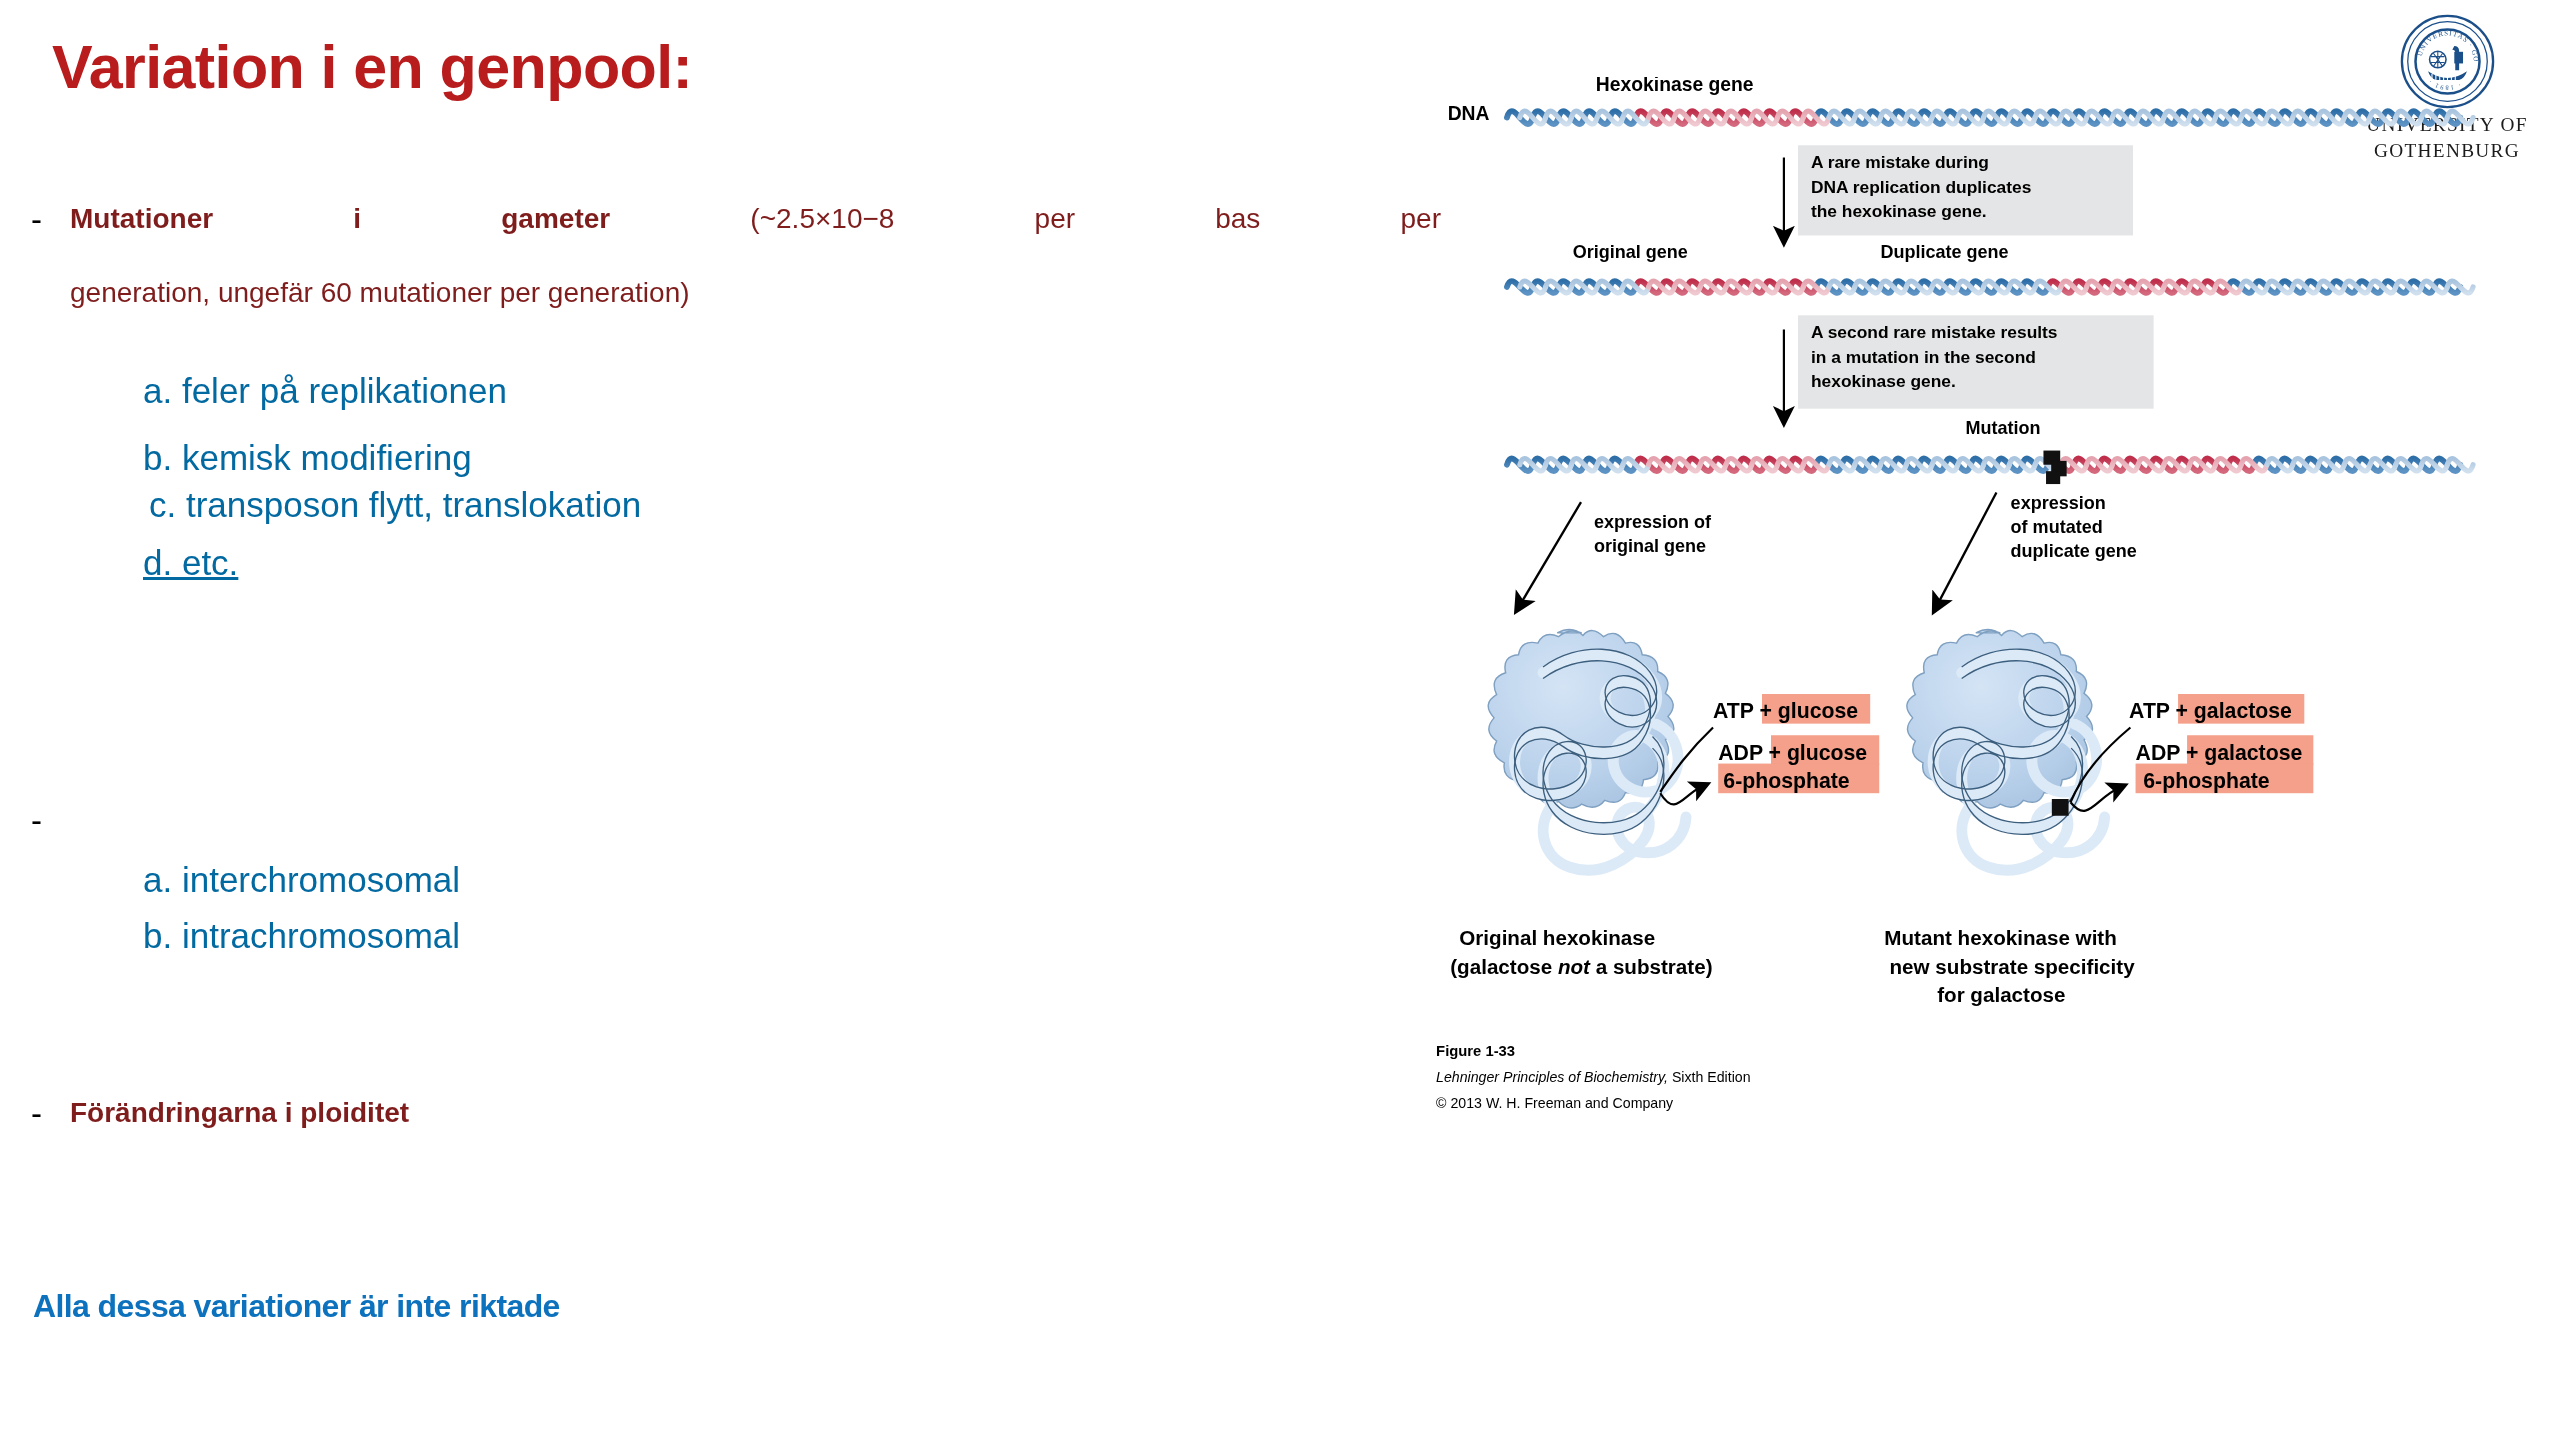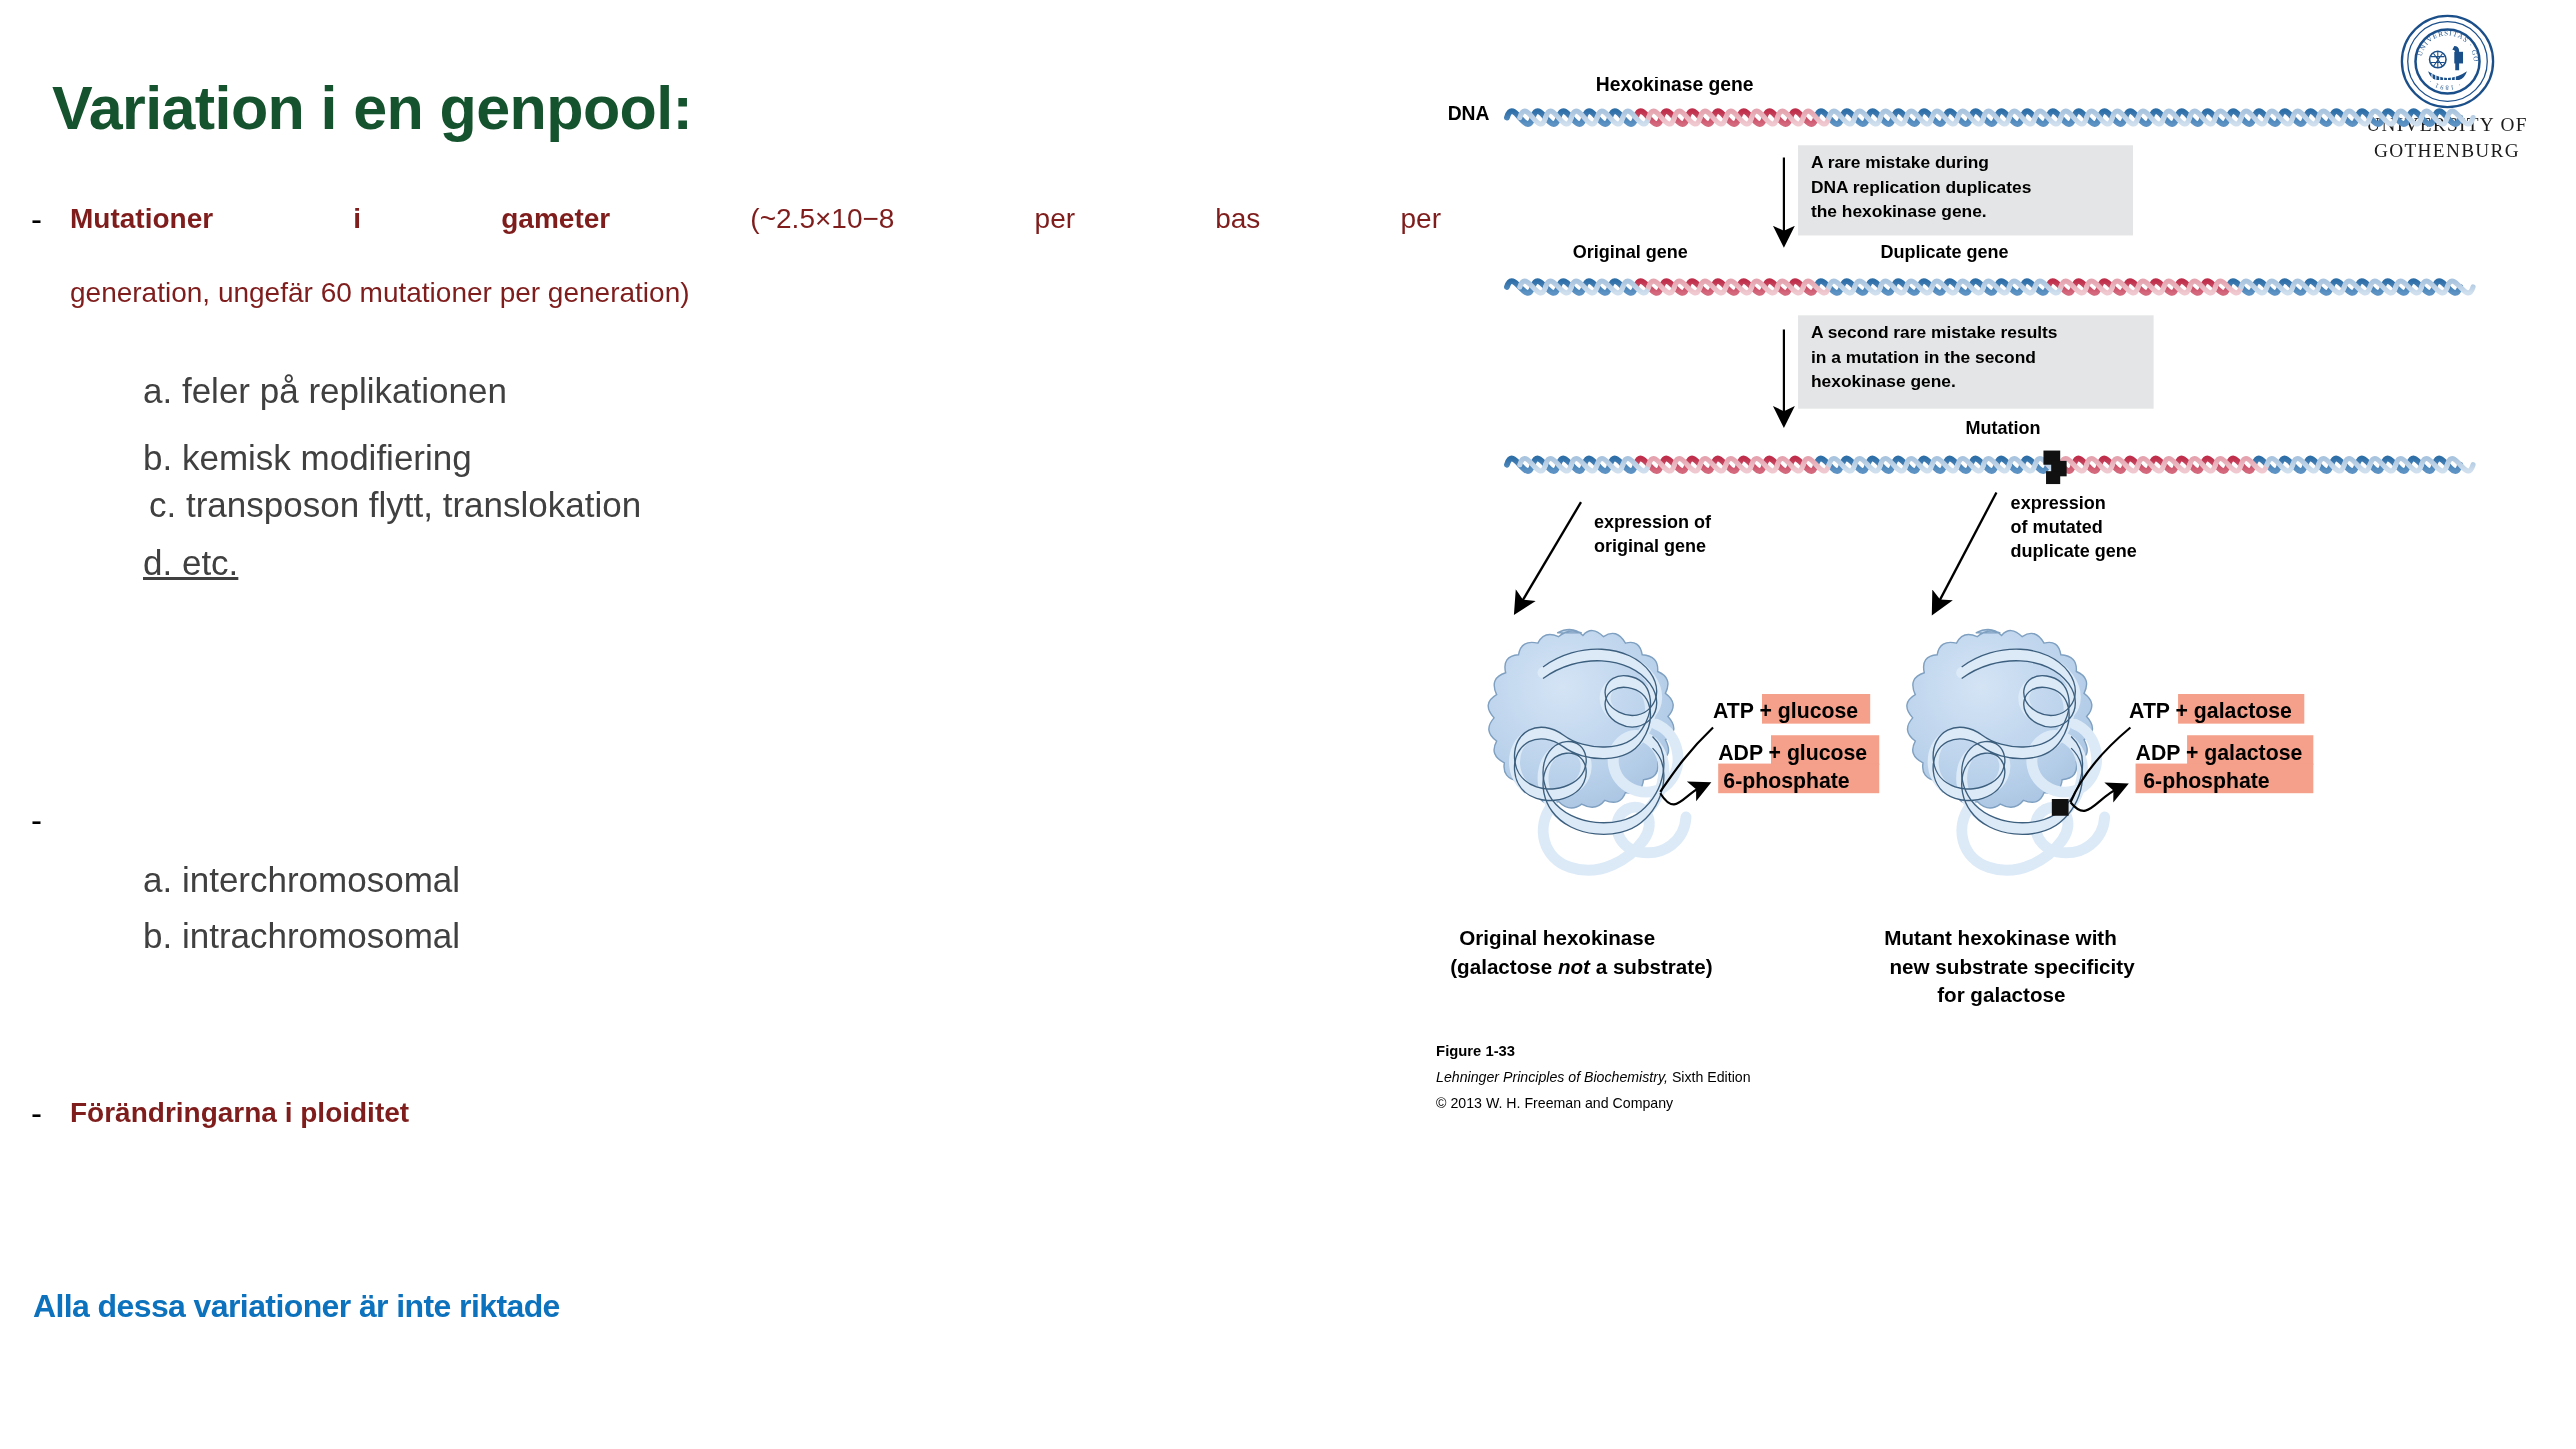--- a/index.html
+++ b/index.html
@@ -3,36 +3,36 @@
 <meta charset="utf-8">
 <style>
   html,body{margin:0;padding:0;background:#fff;}
   body{width:2576px;height:1449px;position:relative;overflow:hidden;
        font-family:"Liberation Sans",sans-serif;color:#000;}
 
   
   #left-col{position:absolute;left:0;top:0;width:1481px;height:1449px;}
 
   .slide-title{position:absolute;left:52px;top:32px;width:1095px;
-    font-size:61px;font-weight:bold;color:#14532d;letter-spacing:-0.6px;margin-top:41px;}
+    font-size:61px;font-weight:bold;color:#b91c1c;letter-spacing:-0.6px;}
 
   .bullet-row{position:absolute;display:flex;align-items:flex-start;}
   .dash{width:39px;flex:0 0 39px;font-size:33px;line-height:1.15;color:#000;}
   .btext{font-size:28px;line-height:1.30;color:#7f1d1d;}
   .btext b{font-weight:bold;}
 
   .b1{left:31px;top:201px;width:1410px;}
   .b1 .btext{width:1372px;text-align:justify;}
   .b1 .btext .just-line{display:block;text-align:justify;text-align-last:justify;}
   .b1 .btext .last-line{display:block;text-align:left;margin-top:38px;}
 
   .b2{left:31px;top:802px;width:1288px;}
   .b3{left:31px;top:1095px;width:1288px;}
 
-  .sub-item{position:absolute;left:143px;font-size:35px;line-height:1.3;color:#404040;}
+  .sub-item{position:absolute;left:143px;font-size:35px;line-height:1.3;color:#0369a1;}
   .s-a{top:368px;}
   .s-b{top:435px;}
   .s-c{top:482px;margin-left:6px;}
   .s-d{top:540px;text-decoration:underline;}
   .s-e{top:857px;}
   .s-f{top:913px;}
 
   .closing{position:absolute;left:33px;top:1288px;width:1417px;
     font-size:32px;font-weight:bold;color:#0d72bd;letter-spacing:-0.6px;}
 

